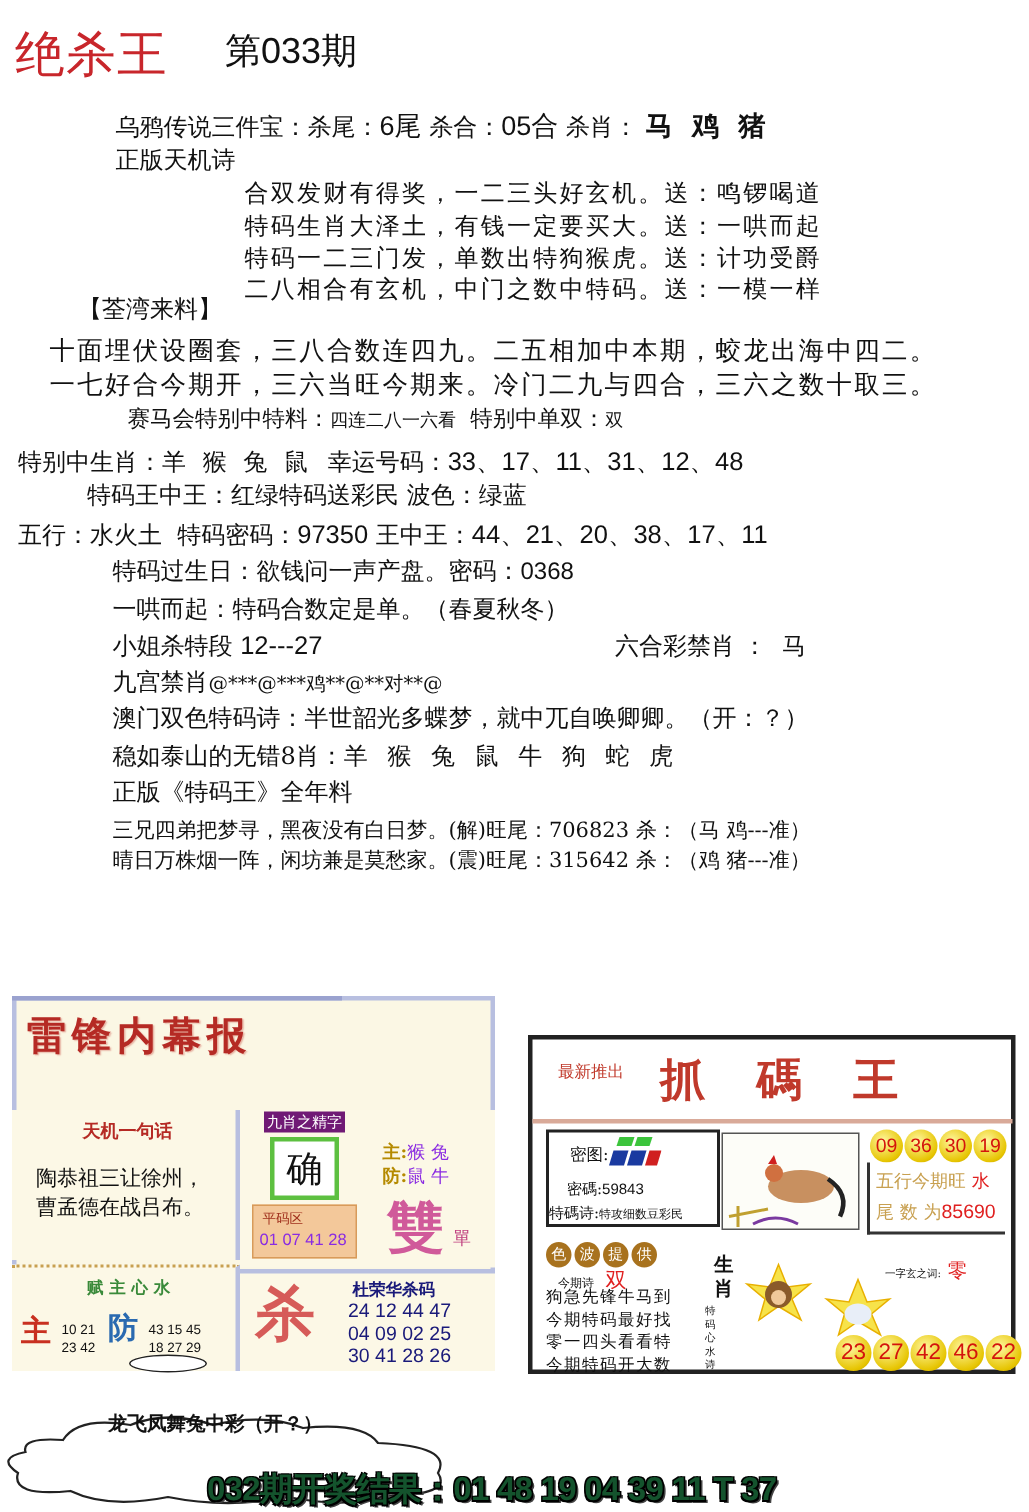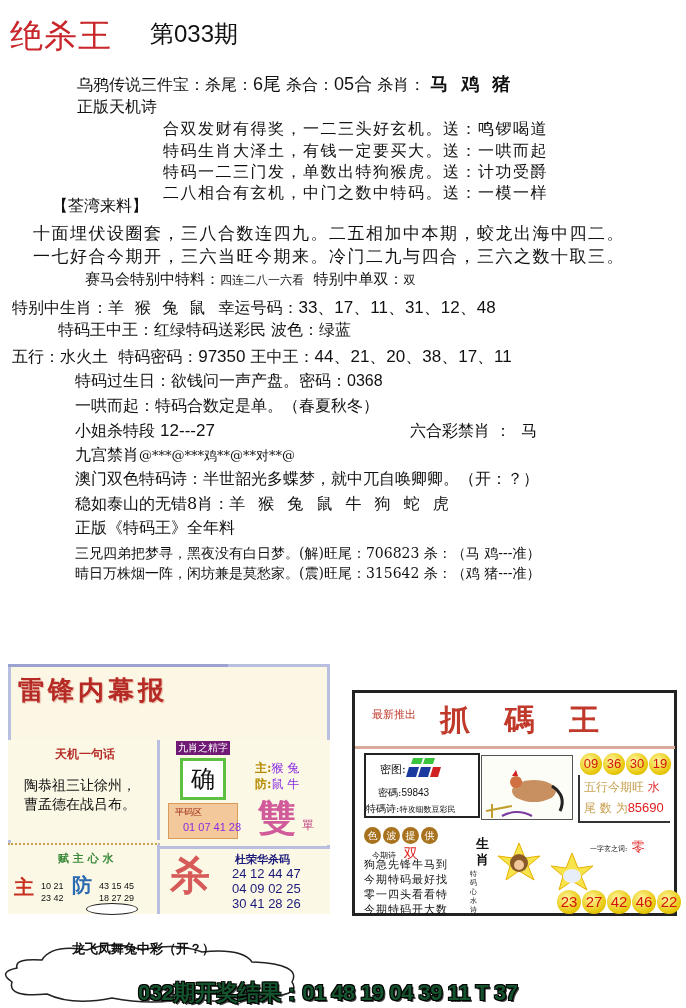--- a/index.html
+++ b/index.html
@@ -126,21 +126,21 @@
 <div class="abs" style="left:176px; top:741px; font-size:10px; color:#fff; background:#701a75; padding:0 2px;">九肖之精字</div>
 <div class="abs que-box">确</div>
 <div class="abs" style="left:255px; top:760px; font-size:12px; color:#8a2be2;">
   <span style="color:#b58a00; font-weight:bold;">主:</span><span>猴 兔</span>
 </div>
 <div class="abs" style="left:255px; top:776px; font-size:12px; color:#8a2be2;">
   <span style="color:#b58a00; font-weight:bold;">防:</span><span>鼠 牛</span>
 </div>
 <div class="abs pm-box"></div>
 <div class="abs" style="left:175px; top:806px; font-size:9px; color:#a0301c;">平码区</div>
-<div class="abs sans" style="left:173px; top:821px; font-size:11px; color:#8a2be2;margin-left:10px;">01 07 41 28</div>
+<div class="abs sans" style="left:173px; top:821px; font-size:11px; color:#8a2be2;">01 07 41 28</div>
 <div class="abs shuang">雙</div>
 <div class="abs" style="left:302px; top:817px; font-size:12px; color:#c04080;">單</div>
 
 <div class="abs box-c"></div>
 <div class="abs" style="left:58px; top:851px; font-size:11px; color:#3a8a3a; font-weight:bold;">赋 主 心 水</div>
 <div class="abs" style="left:14px; top:874px; font-size:20px; color:#c83020; font-weight:bold;">主</div>
 <div class="abs sans" style="left:41px; top:880px; font-size:9px; line-height:12px; color:#111;">
   <div>10 21</div>
   <div>23 42</div>
 </div>

